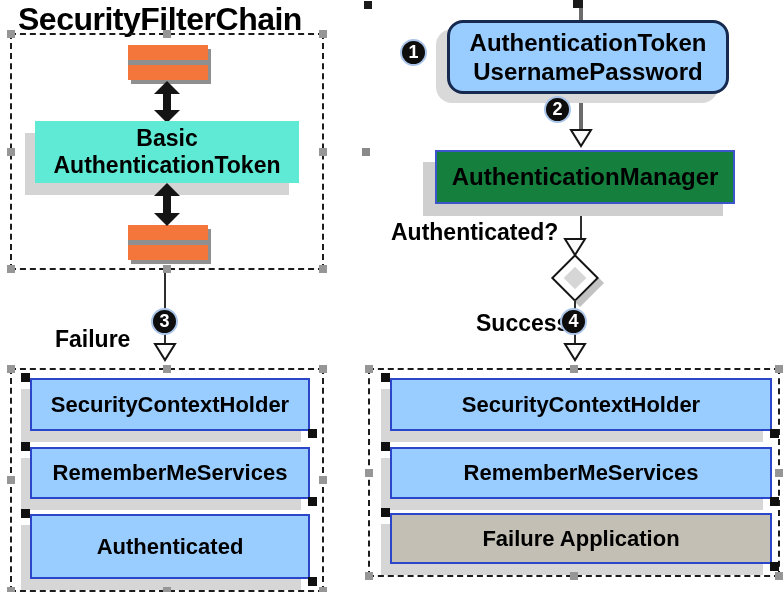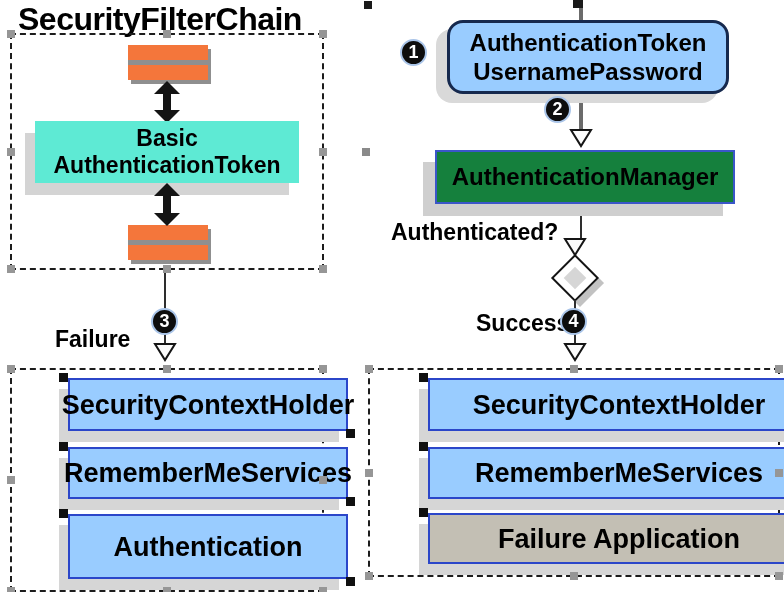--- a/index.html
+++ b/index.html
@@ -42,21 +42,21 @@
   }
   .manager-box{
     position:absolute;left:435px;top:150px;width:296px;height:50px;
     background:#15803d;border:2px solid #3A56C8;box-shadow:-12px 12px 0 #cfcfcf;
     display:flex;align-items:center;justify-content:center;
     font-size:24px;font-weight:700;z-index:3;
   }
   .bbox{
     position:absolute;background:#99CCFF;border:2px solid #2B46C9;box-shadow:-9px 11px 0 #d6d6d6;
     display:flex;flex-direction:column;align-items:center;justify-content:center;
-    font-size:27px;font-weight:700;line-height:26px;text-align:center;z-index:3;margin-left:38px;
+    font-size:22px;font-weight:700;line-height:26px;text-align:center;z-index:3;
   }
   .bbox.graybox{background:#C3BFB4;}
   .bbox span:empty{display:none;}
   
   .vline{position:absolute;z-index:2;}
   .thick{background:#6b6b6b;}
   .thin{background:#2e2e2e;}
   .ah{position:absolute;z-index:3;}
   
   .badge{
@@ -196,21 +196,21 @@
     </div>
     <div class="bbox" style="left:18px;top:77px;width:276px;height:48px;">
       <div class="bh bh-tl"></div>
       <div class="bh bh-br"></div>
       <span>RememberMeServices</span>
 
     </div>
     <div class="bbox" style="left:18px;top:144px;width:276px;height:61px;">
       <div class="bh bh-tl"></div>
       <div class="bh bh-br"></div>
-      <span>Authentication</span>
+      <span>Authenticated</span>
     </div>
   </div>
 
   <div class="dashed-box" style="left:368px;top:368px;width:408px;height:205px;">
     <div class="ch h-tl"></div>
     <div class="ch h-tm"></div>
     <div class="ch h-tr"></div>
     <div class="ch h-ml"></div>
     <div class="ch h-mr"></div>
     <div class="ch h-bl"></div>

